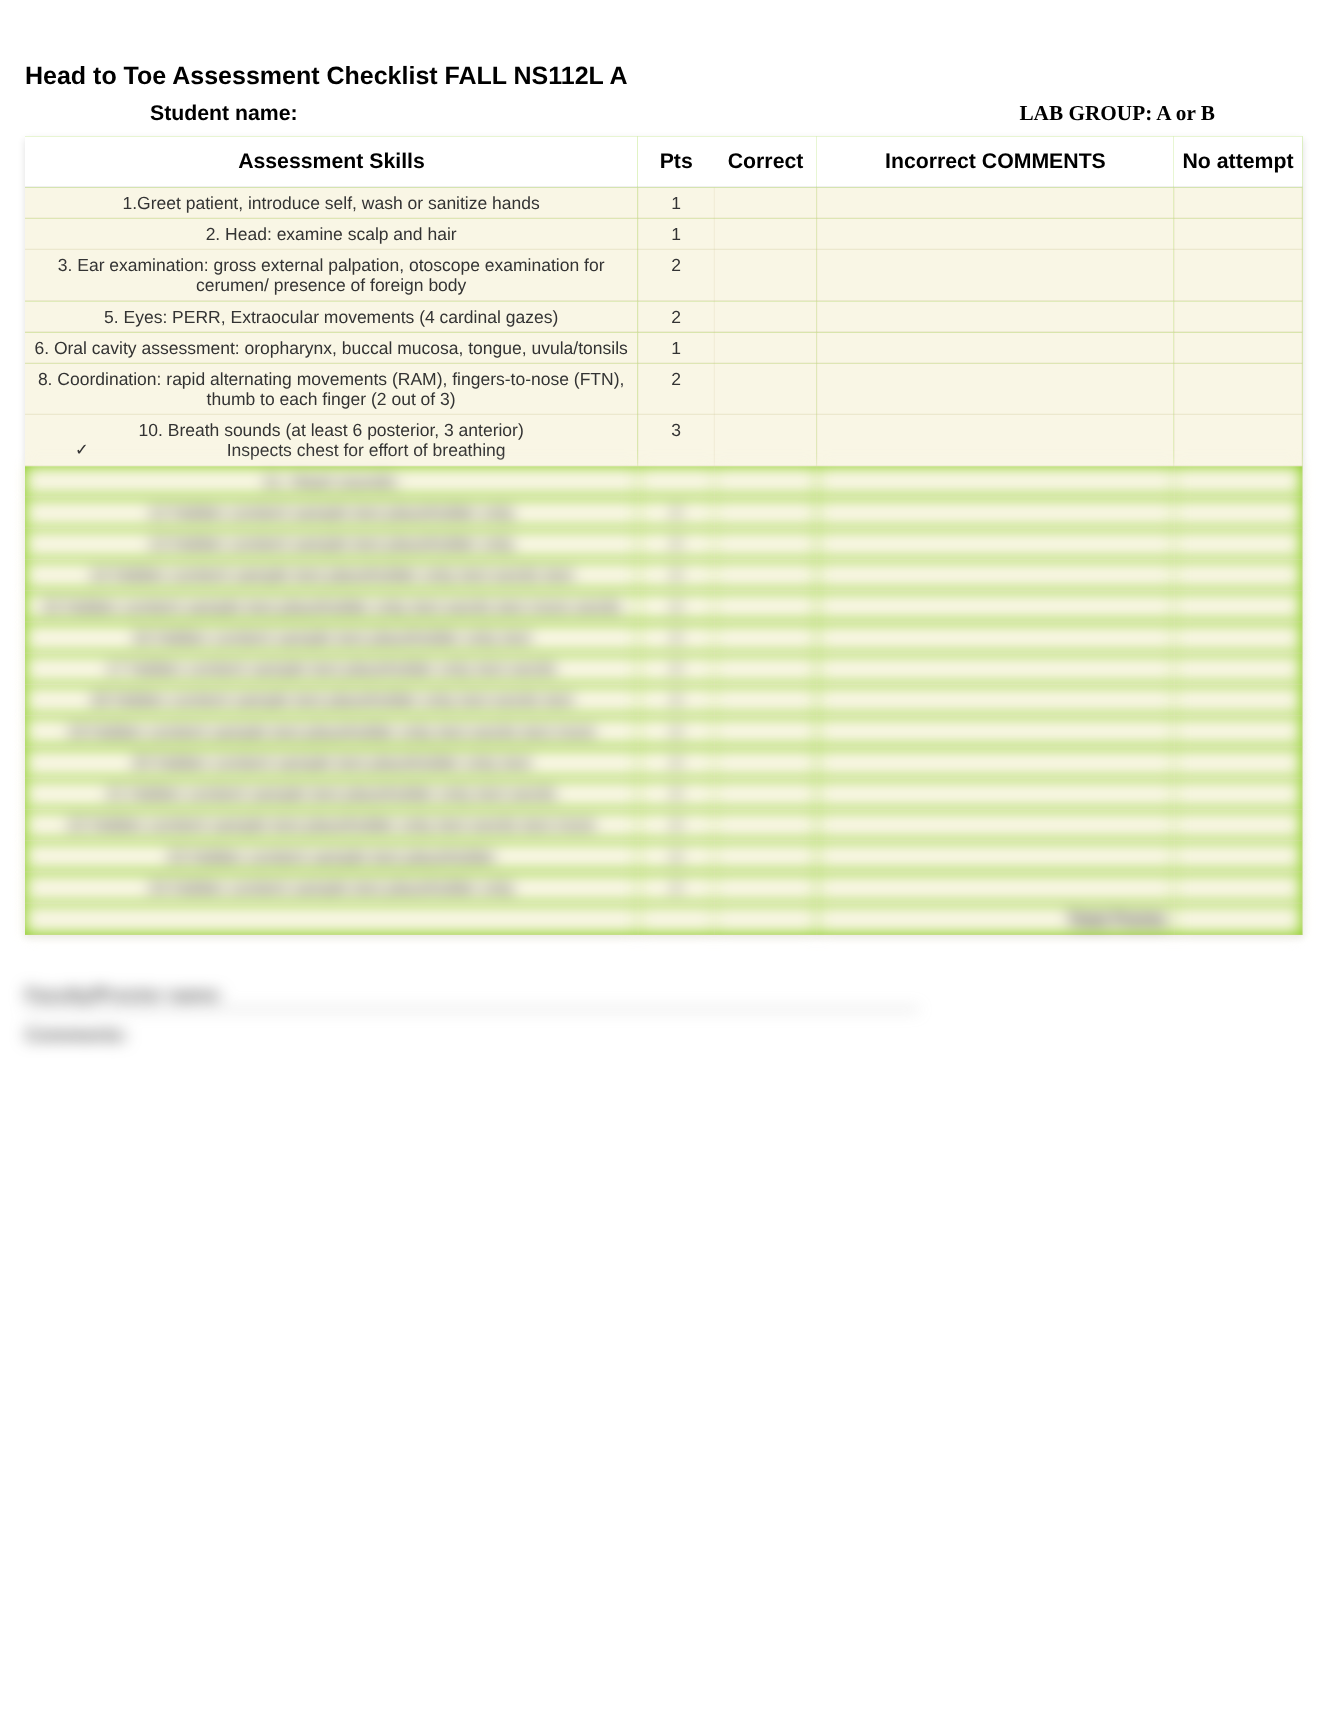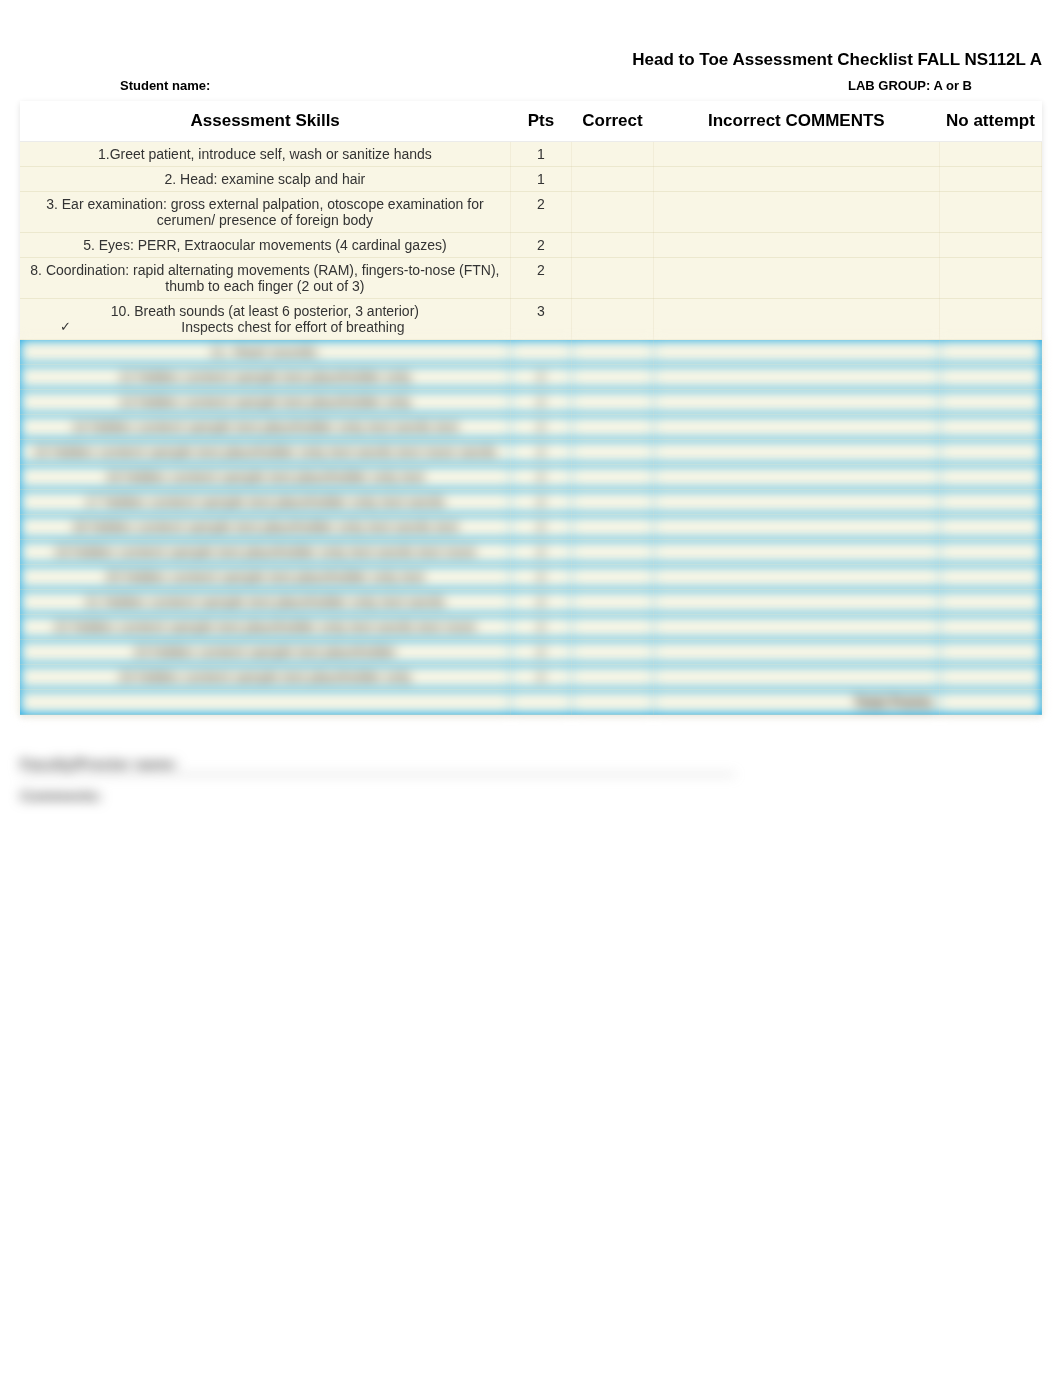--- a/index.html
+++ b/index.html
@@ -4,37 +4,37 @@
   <style>
     * { box-sizing: border-box; margin: 0; padding: 0; }
     body {
       font-family: Arial, Helvetica, sans-serif;
       background: #ffffff;
       width: 1062px;
       padding: 50px 20px 20px 20px;
       color: #000;
     }
     .title {
-      text-align: right;
-      font-weight: bold;
-      font-size: 17px;
+      text-align: left;
+      font-weight: bold;
+      font-size: 20px;
       margin-bottom: 8px;
     }
     .header-row {
       display: flex;
       justify-content: space-between;
       font-weight: bold;
-      font-size: 13px;
+      font-size: 17px;
       padding: 0 10px 8px 100px;
     }
-    .lab-group-label { margin-right: 60px; }
+    .lab-group-label { margin-right: 60px; font-family: Liberation Serif, serif; }
     table {
       width: 100%;
       border-collapse: collapse;
-      background: #0ea5e9;
+      background: #84cc16;
       box-shadow: 0 2px 6px rgba(0,0,0,0.12);
     }
     thead th {
       background: #fff;
       font-weight: bold;
       font-size: 17px;
       padding: 10px 6px;
       text-align: center;
       border-bottom: 1px solid rgba(0,0,0,0.08);
       vertical-align: top;
@@ -133,20 +133,27 @@
           <td class="noattempt"></td>
         </tr>
         <tr>
           <td class="skill"><span>5. Eyes:  PERR, Extraocular movements (4 cardinal gazes)</span></td>
           <td class="pts">2</td>
           <td class="correct"></td>
           <td class="incorrect"></td>
           <td class="noattempt"></td>
         </tr>
         <tr>
+          <td class="skill"><span>6. Oral cavity assessment: oropharynx, buccal mucosa, tongue, uvula/tonsils</span></td>
+          <td class="pts">1</td>
+          <td class="correct"></td>
+          <td class="incorrect"></td>
+          <td class="noattempt"></td>
+        </tr>
+        <tr>
           <td class="skill"><span>8. Coordination: rapid alternating movements (RAM), fingers-to-nose (FTN), thumb to each finger (2 out of 3)</span></td>
           <td class="pts">2</td>
           <td class="correct"></td>
           <td class="incorrect"></td>
           <td class="noattempt"></td>
         </tr>
         <tr>
           <td class="skill"><span>10. Breath sounds (at least 6 posterior, 3 anterior)</span><span class="sub check">Inspects chest for effort of breathing</span></td>
           <td class="pts">3</td>
           <td class="correct"></td>

